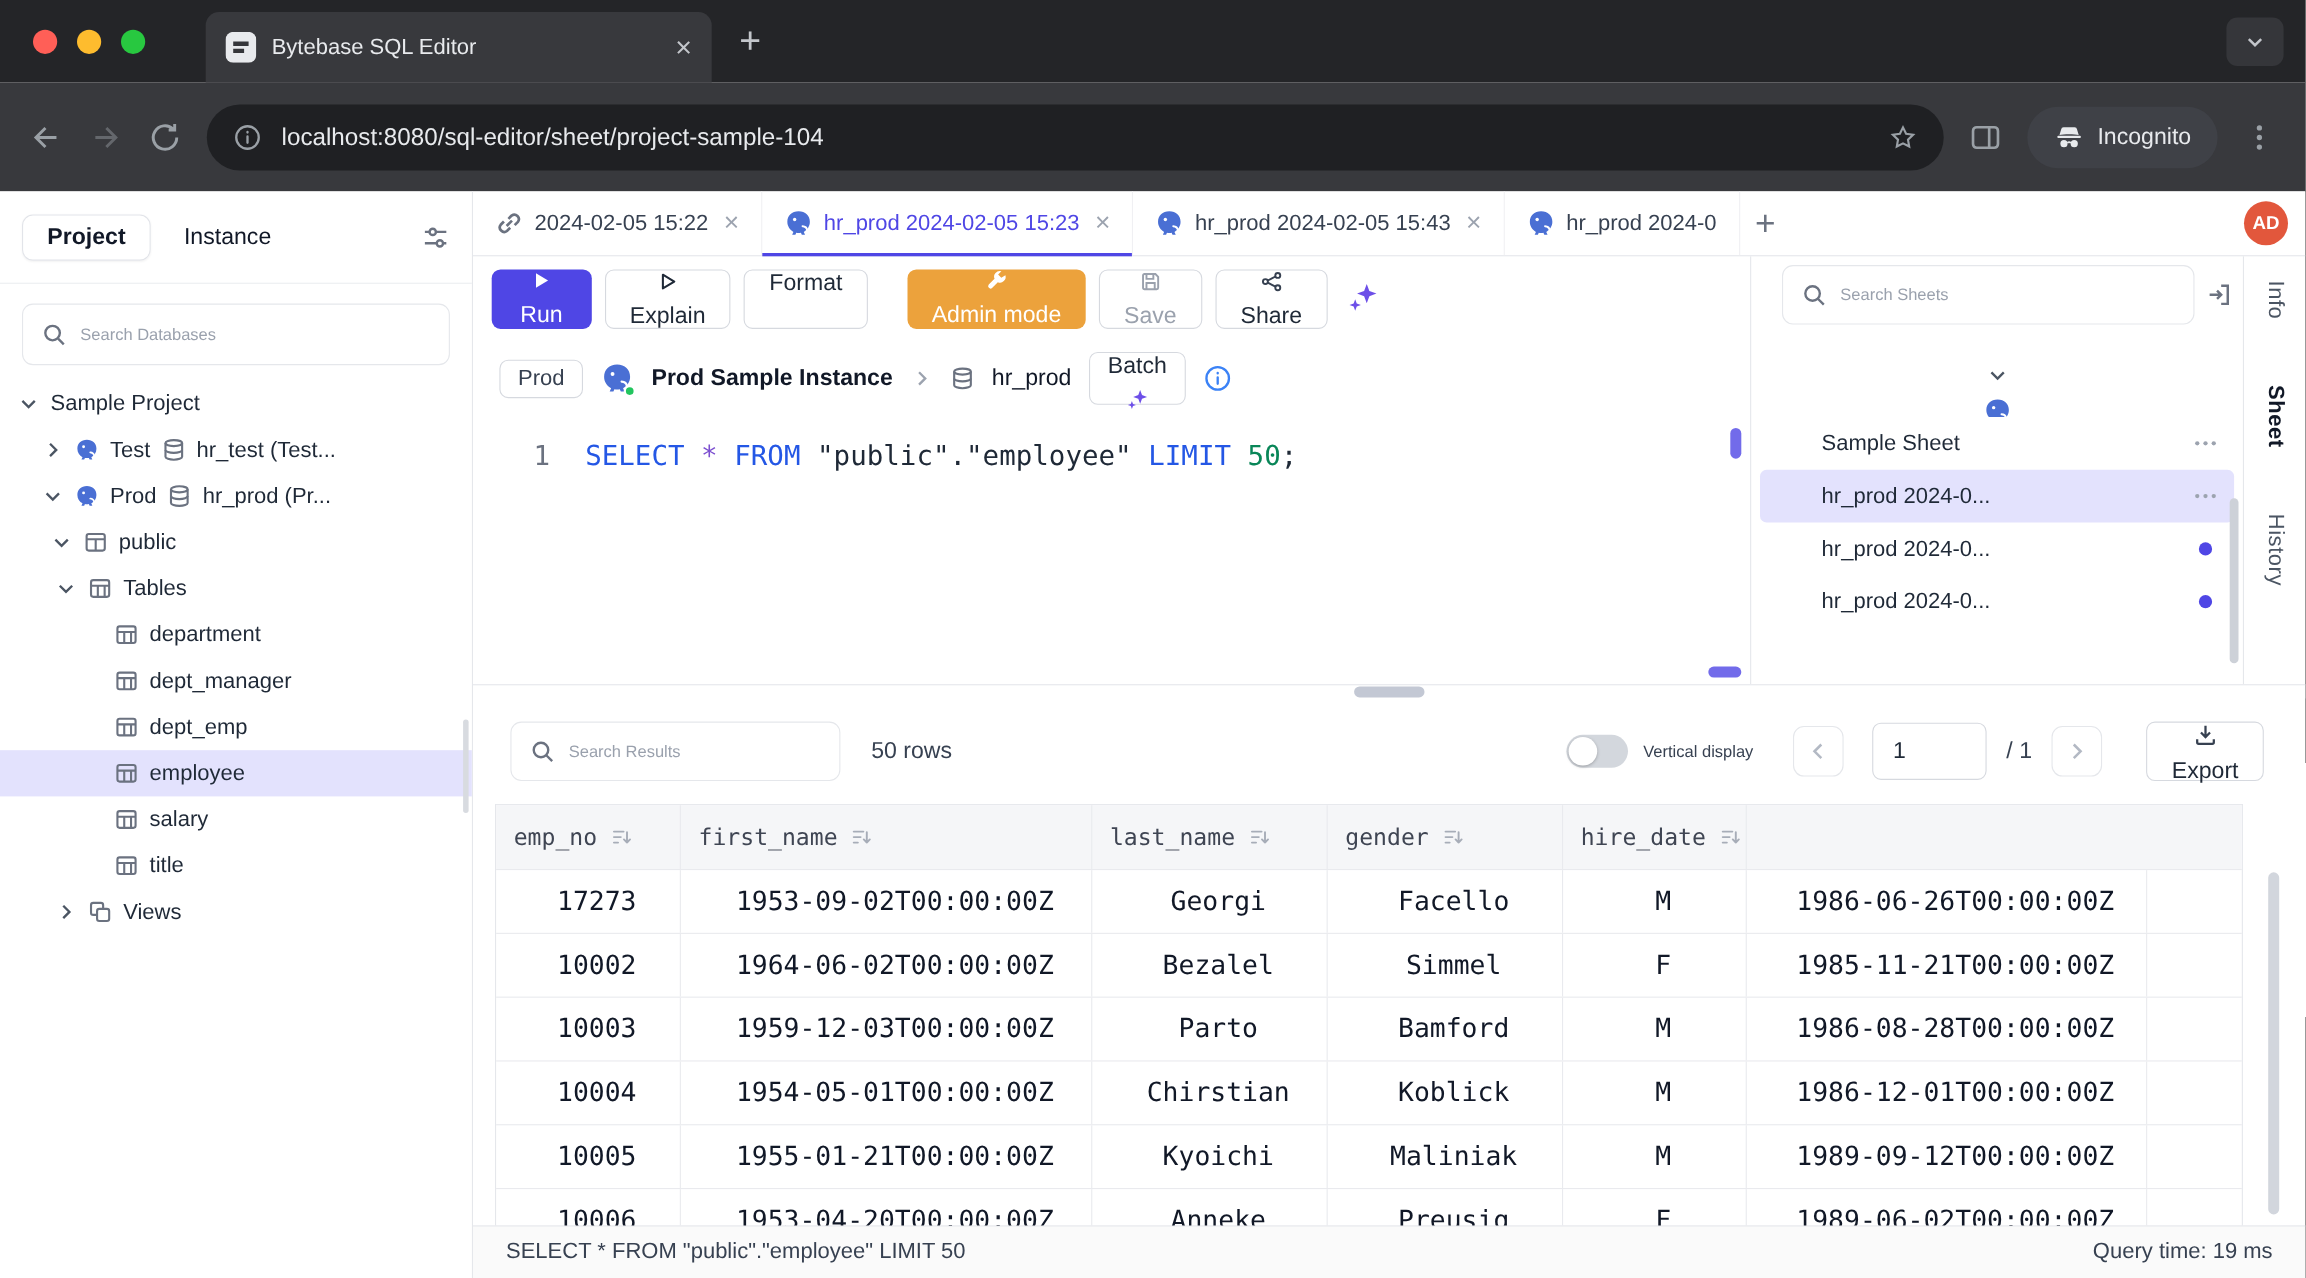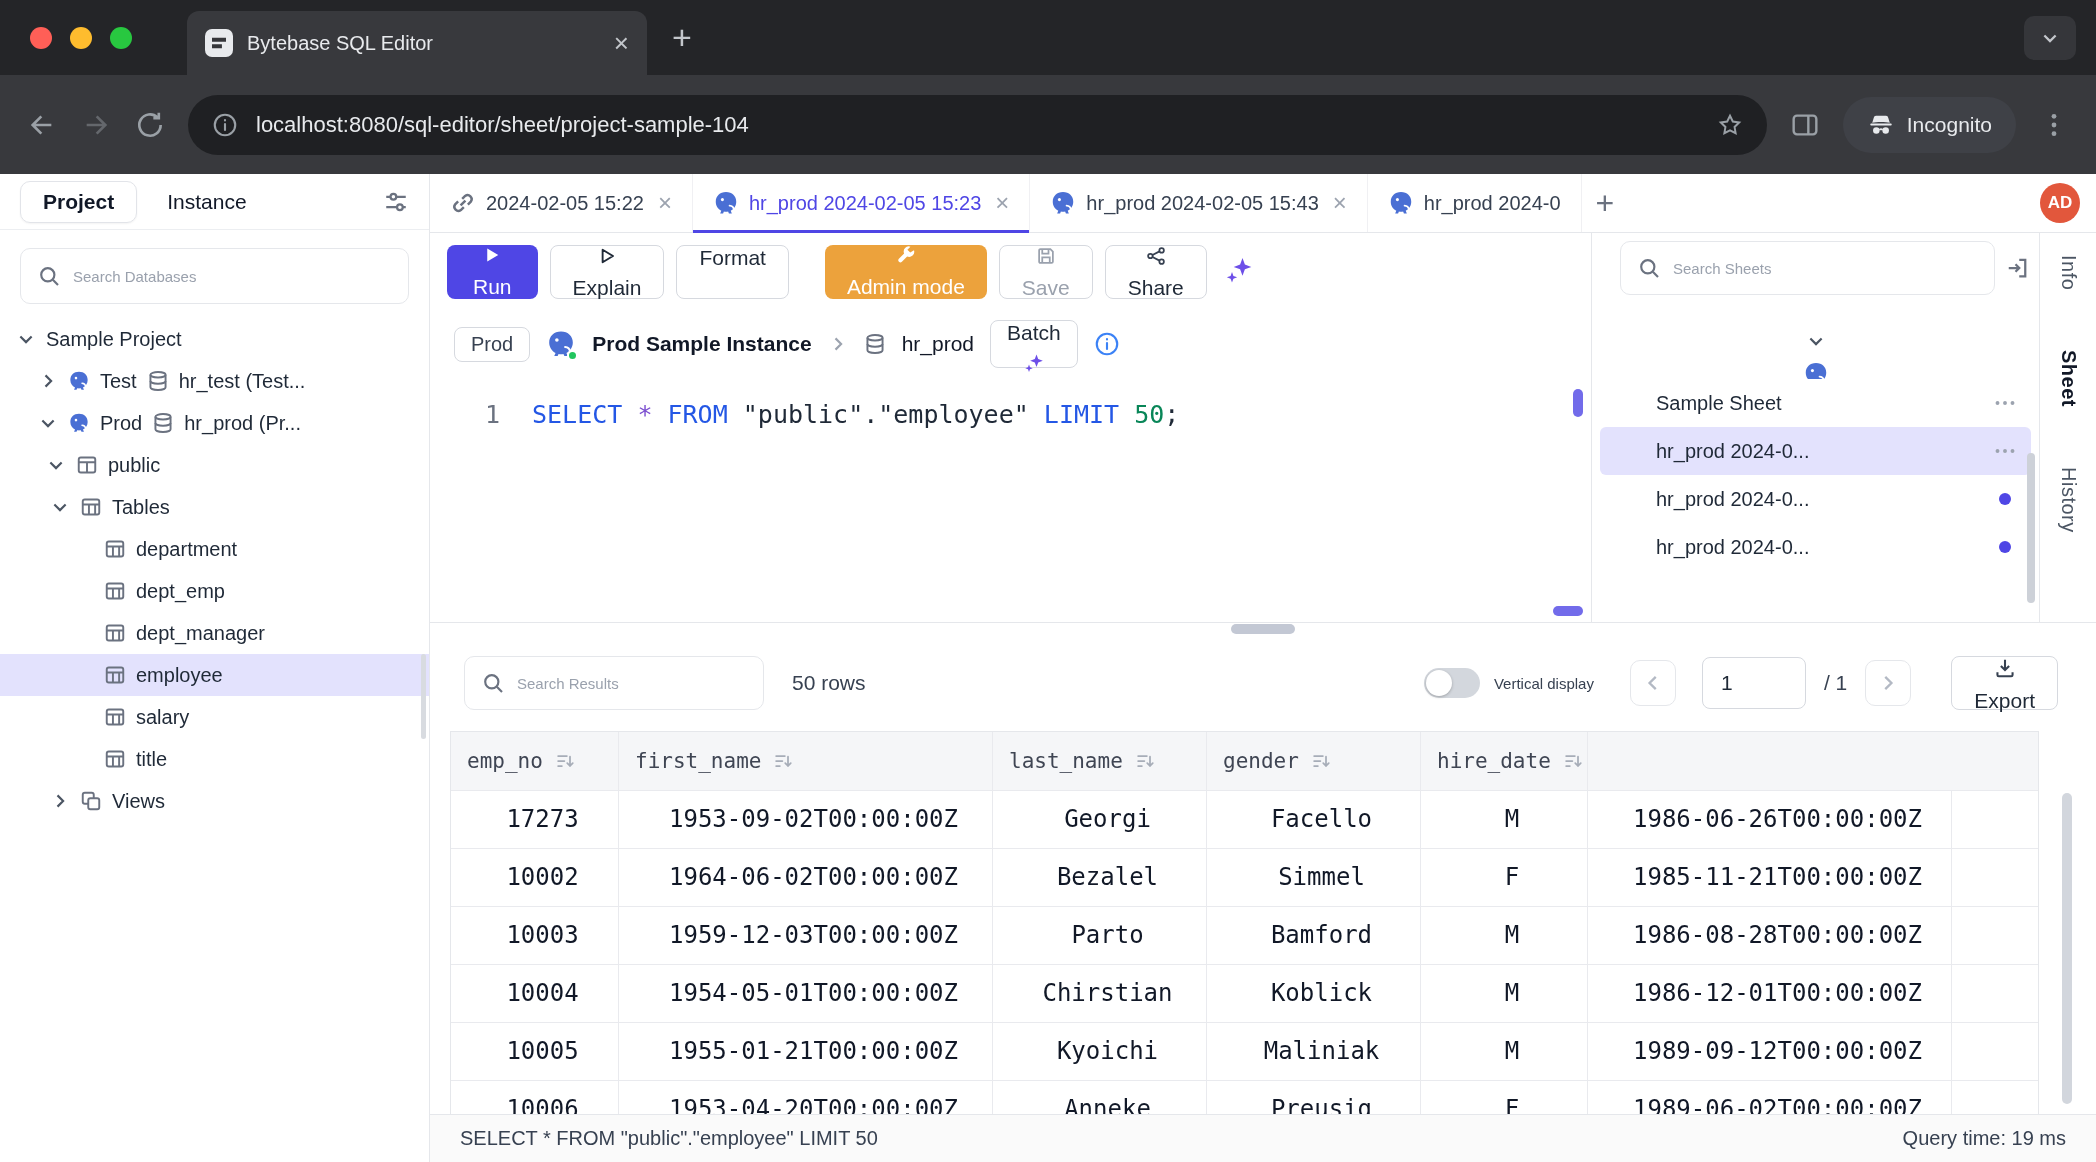--- a/index.html
+++ b/index.html
@@ -35,21 +35,21 @@
   .ic { display:inline-flex; align-items:center; justify-content:center; width:24px; height:24px; color:#6b7280; flex:none; }
   .ic svg { width:100%; height:100%; }
   .i20{width:20px;height:20px}.i22{width:22px;height:22px}.i26{width:26px;height:26px}.i28{width:28px;height:28px}
   .white{color:#fff}
   input { border:none; outline:none; background:transparent; font:inherit; width:100%; color:#1f2937; }
   input::placeholder { color:#9aa1ad; }
   button { border:none; background:none; font:inherit; }
 
   
   .sidebar { width:430px; border-right:1px solid #e5e7eb; position:relative; display:flex; flex-direction:column; }
-  .sb-head { height:56px; border-bottom:1px solid #eceef1; display:flex; align-items:center; padding:0 20px; gap:30px; }
+  .sb-head { height:84px; border-bottom:1px solid #eceef1; display:flex; align-items:center; padding:0 20px; gap:30px; }
   .sb-tab { font-size:21px; color:#111827; }
   .sb-tab.chip { border:1px solid #e2e4e9; border-radius:10px; padding:8px 22px; font-weight:700; box-shadow:0 1px 2px rgba(0,0,0,.05); }
   .sb-head .spacer, .spacer { flex:1; }
   .search-box { display:flex; align-items:center; gap:12px; border:1px solid #e5e7eb; border-radius:10px;
     height:56px; padding:0 16px; font-size:15px; }
   .sidebar .search-box { margin:18px 20px 14px; }
   .tree { flex:1; overflow:hidden; font-size:20px; }
   .tree-row { height:42px; display:flex; align-items:center; gap:10px; white-space:nowrap; overflow:hidden; }
   .tree-row.selected { background:#e3e2fd; }
   .lvl0{padding-left:16px}.lvl1{padding-left:38px}.lvl2{padding-left:46px}.lvl3{padding-left:50px}.lvl4{padding-left:104px}
@@ -366,30 +366,30 @@
             </span>
             <span class="t-label">department</span>
           </div>
           <div class="tree-row lvl4">
             <span class="ic i22">
               <svg viewBox="0 0 16 16" fill="none" stroke="currentColor" stroke-width="1.4">
                 <rect x="2" y="2.5" width="12" height="11" rx="1.5"></rect>
                 <path d="M2 6.2h12M6.5 6.2v7.3M11 6.2v7.3"></path>
               </svg>
             </span>
-            <span class="t-label">dept_emp</span>
+            <span class="t-label">dept_manager</span>
           </div>
           <div class="tree-row lvl4">
             <span class="ic i22">
               <svg viewBox="0 0 16 16" fill="none" stroke="currentColor" stroke-width="1.4">
                 <rect x="2" y="2.5" width="12" height="11" rx="1.5"></rect>
                 <path d="M2 6.2h12M6.5 6.2v7.3M11 6.2v7.3"></path>
               </svg>
             </span>
-            <span class="t-label">dept_manager</span>
+            <span class="t-label">dept_emp</span>
           </div>
           <div class="tree-row lvl4 selected">
             <span class="ic i22">
               <svg viewBox="0 0 16 16" fill="none" stroke="currentColor" stroke-width="1.4">
                 <rect x="2" y="2.5" width="12" height="11" rx="1.5"></rect>
                 <path d="M2 6.2h12M6.5 6.2v7.3M11 6.2v7.3"></path>
               </svg>
             </span>
             <span class="t-label">employee</span>
           </div>

